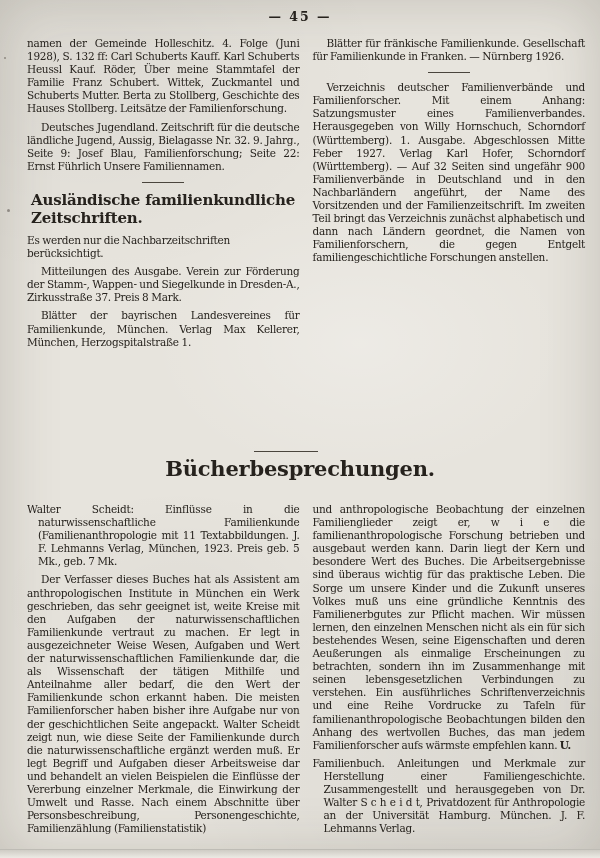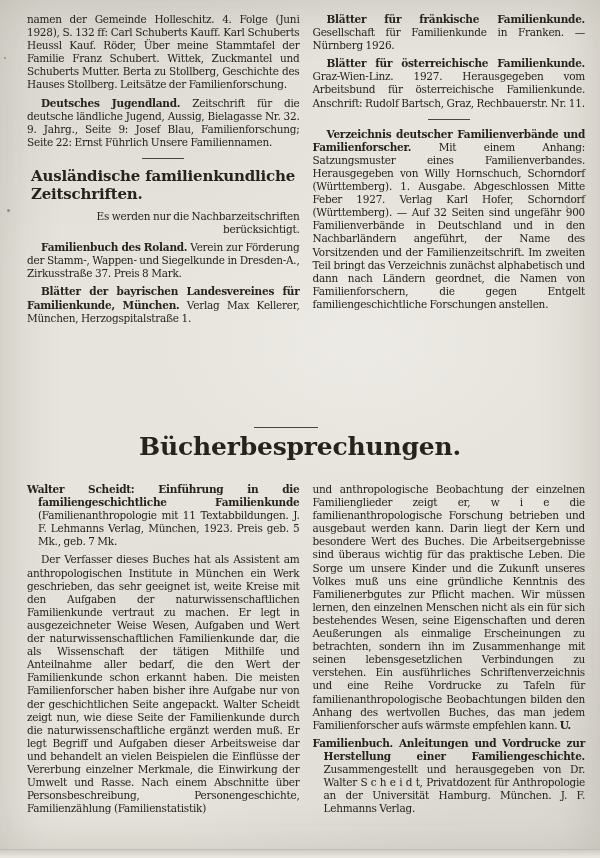--- a/index.html
+++ b/index.html
@@ -24,95 +24,95 @@
   .cols-top{height:404px;overflow:hidden;}
   .col{flex:1;min-width:0;}
   p{
     margin:0;text-align:justify;
     font-size:10.5px;line-height:13.1px;
     letter-spacing:-0.25px;word-spacing:-0.4px;
   }
   p.indent{text-indent:14px;}
   p.hang{padding-left:11px;text-indent:-11px;}
   p.sp{margin-top:5px;}
-  .lead{font-weight:bold;}
+  .lead{font-weight:normal;}
   .hr-short{
     width:42px;border:0;border-top:1.4px solid #4a453d;
     margin:9px auto 8px auto;
   }
   .hr-mid{
     width:64px;border:0;border-top:1.4px solid #4a453d;
     margin:10px auto 2px auto;transform:translateX(-14px);
   }
   .sec-title{
     text-align:left;font-weight:bold;
     font-size:15px;line-height:18.5px;
     margin:2px 4px 6px 4px;letter-spacing:-0.2px;
   }
-  .intro{text-align:right;margin-bottom:3px;}
+  .intro{text-align:left;margin-bottom:3px;}
   .main-title{
-    text-align:center;font-weight:bold;font-size:25px;
+    text-align:center;font-weight:bold;font-size:21px;
     margin:4px 0 9px 0;letter-spacing:-0.2px;
   }
   .initial{float:right;font-weight:bold;padding-right:14px;}
   .speck{position:absolute;background:#57514a;border-radius:50%;opacity:.55;}
   .speck.s1{left:7px;top:209px;width:3px;height:3px;}
   .speck.s2{left:4px;top:57px;width:2px;height:2px;}
   .speck.s3{left:566px;top:205px;width:2px;height:3px;opacity:.35;}
   .scan-bottom{
     position:absolute;left:0;bottom:0;width:600px;height:8px;
     background:linear-gradient(#cfccc5, #eceae4);
     border-top:1px solid rgba(60,55,47,0.25);
   }
 </style>
 </head>
 <body>
 
 <div class="page">
 
+  <div class="pagenum">— 45 —</div>
 
   <div class="cols cols-top">
 
     <div class="col">
       <p>namen der Gemeinde Holleschitz. 4. Folge (Juni 1928), S. 132 ff: Carl Schuberts Kauff. Karl Schuberts Heussl Kauf. Röder, Über meine Stammtafel der Familie Franz Schubert. Wittek, Zuckmantel und Schuberts Mutter. Berta zu Stollberg, Geschichte des Hauses Stollberg. Leitsätze der Familienforschung.</p>
       <p class="indent sp"><span class="lead">Deutsches Jugendland.</span><span> Zeitschrift für die deutsche ländliche Jugend, Aussig, Bielagasse Nr. 32. 9. Jahrg., Seite 9: Josef Blau, Familienforschung; Seite 22: Ernst Führlich Unsere Familiennamen.</span></p>
 
       <hr class="hr-short">
 
       <div class="sec-title">Ausländische familienkundliche Zeitschriften.</div>
       <p class="intro">Es werden nur die Nachbarzeitschriften berücksichtigt.</p>
 
-      <p class="indent sp"><span class="lead">Familienbuch des Roland.</span><span> Verein zur Förderung der Stamm-, Wappen- und Siegelkunde in Dresden-A., Zirkusstraße 37. Preis 8 Mark.</span></p>
+      <p class="indent sp"><span class="lead">Mitteilungen des Ausgabe.</span><span> Verein zur Förderung der Stamm-, Wappen- und Siegelkunde in Dresden-A., Zirkusstraße 37. Preis 8 Mark.</span></p>
       <p class="indent sp"><span class="lead">Blätter der bayrischen Landesvereines für Familienkunde, München.</span><span> Verlag Max Kellerer, München, Herzogspitalstraße 1.</span></p>
     </div>
 
     <div class="col">
       <p class="indent"><span class="lead">Blätter für fränkische Familienkunde.</span><span> Gesellschaft für Familienkunde in Franken. — Nürnberg 1926.</span></p>
-      <p class="indent sp"><span class="lead">Blätter für österreichische Familienkunde.</span><span> Graz-Wien-Linz. 1927. Herausgegeben vom Arbeitsbund für österreichische Familienkunde. Anschrift: Rudolf Bartsch, Graz, Rechbauerstr. Nr. 11.</span></p>
 
       <hr class="hr-short">
 
       <p class="indent"><span class="lead">Verzeichnis deutscher Familienverbände und Familienforscher.</span><span> Mit einem Anhang: Satzungsmuster eines Familienverbandes. Herausgegeben von Willy Hornschuch, Schorndorf (Württemberg). 1. Ausgabe. Abgeschlossen Mitte Feber 1927. Verlag Karl Hofer, Schorndorf (Württemberg). — Auf 32 Seiten sind ungefähr 900 Familienverbände in Deutschland und in den Nachbarländern angeführt, der Name des Vorsitzenden und der Familienzeitschrift. Im zweiten Teil bringt das Verzeichnis zunächst alphabetisch und dann nach Ländern geordnet, die Namen von Familienforschern, die gegen Entgelt familiengeschichtliche Forschungen anstellen.</span></p>
     </div>
 
   </div>
 
   <hr class="hr-mid">
   <div class="main-title">Bücherbesprechungen.</div>
 
   <div class="cols">
 
     <div class="col">
-      <p class="hang"><span class="lead">Walter Scheidt: Einführung in die familiengeschichtliche Familienkunde</span><span> (Familienanthropologie mit 11 Textabbildungen. J. F. Lehmanns Verlag, München, 1923. Preis geb. 5 Mk., geb. 7 Mk.</span></p>
+      <p class="hang"><span class="lead">Walter Scheidt: Einflüsse in die naturwissenschaftliche Familienkunde</span><span> (Familienanthropologie mit 11 Textabbildungen. J. F. Lehmanns Verlag, München, 1923. Preis geb. 5 Mk., geb. 7 Mk.</span></p>
       <p class="indent sp">Der Verfasser dieses Buches hat als Assistent am anthropologischen Institute in München ein Werk geschrieben, das sehr geeignet ist, weite Kreise mit den Aufgaben der naturwissenschaftlichen Familienkunde vertraut zu machen. Er legt in ausgezeichneter Weise Wesen, Aufgaben und Wert der naturwissenschaftlichen Familienkunde dar, die als Wissenschaft der tätigen Mithilfe und Anteilnahme aller bedarf, die den Wert der Familienkunde schon erkannt haben. Die meisten Familienforscher haben bisher ihre Aufgabe nur von der geschichtlichen Seite angepackt. Walter Scheidt zeigt nun, wie diese Seite der Familienkunde durch die naturwissenschaftliche ergänzt werden muß. Er legt Begriff und Aufgaben dieser Arbeitsweise dar und behandelt an vielen Beispielen die Einflüsse der Vererbung einzelner Merkmale, die Einwirkung der Umwelt und Rasse. Nach einem Abschnitte über Personsbeschreibung, Personengeschichte, Familienzählung (Familienstatistik)</p>
     </div>
 
     <div class="col">
       <p><span>und anthropologische Beobachtung der einzelnen Familienglieder zeigt er, w i e die familienanthropologische Forschung betrieben und ausgebaut werden kann. Darin liegt der Kern und besondere Wert des Buches. Die Arbeitsergebnisse sind überaus wichtig für das praktische Leben. Die Sorge um unsere Kinder und die Zukunft unseres Volkes muß uns eine gründliche Kenntnis des Familienerbgutes zur Pflicht machen. Wir müssen lernen, den einzelnen Menschen nicht als ein für sich bestehendes Wesen, seine Eigenschaften und deren Aeußerungen als einmalige Erscheinungen zu betrachten, sondern ihn im Zusammenhange mit seinen lebensgesetzlichen Verbindungen zu verstehen. Ein ausführliches Schriftenverzeichnis und eine Reihe Vordrucke zu Tafeln für familienanthropologische Beobachtungen bilden den Anhang des wertvollen Buches, das man jedem Familienforscher aufs wärmste empfehlen kann.</span> <span class="initial">U.</span></p>
-      <p class="hang sp"><span class="lead">Familienbuch. Anleitungen und Vordrucke zur Herstellung einer Familiengeschichte.</span><span> Zusammengestellt und herausgegeben von Dr. Walter S c h e i d t, Privatdozent für Anthropologie an der Universität Hamburg. München. J. F. Lehmanns Verlag.</span></p>
+      <p class="hang sp"><span class="lead">Familienbuch. Anleitungen und Merkmale zur Herstellung einer Familiengeschichte.</span><span> Zusammengestellt und herausgegeben von Dr. Walter S c h e i d t, Privatdozent für Anthropologie an der Universität Hamburg. München. J. F. Lehmanns Verlag.</span></p>
     </div>
 
   </div>
 
   <span class="speck s1"></span>
   <span class="speck s2"></span>
   <span class="speck s3"></span>
   <div class="scan-bottom"></div>
 
 </div>

